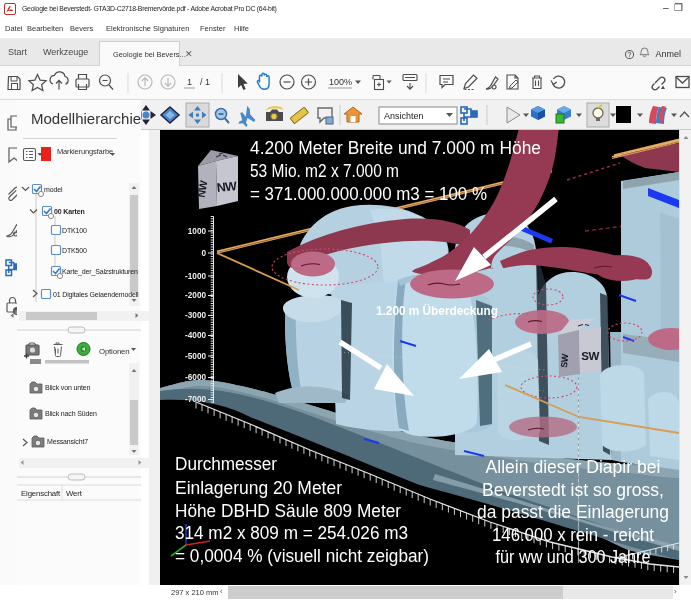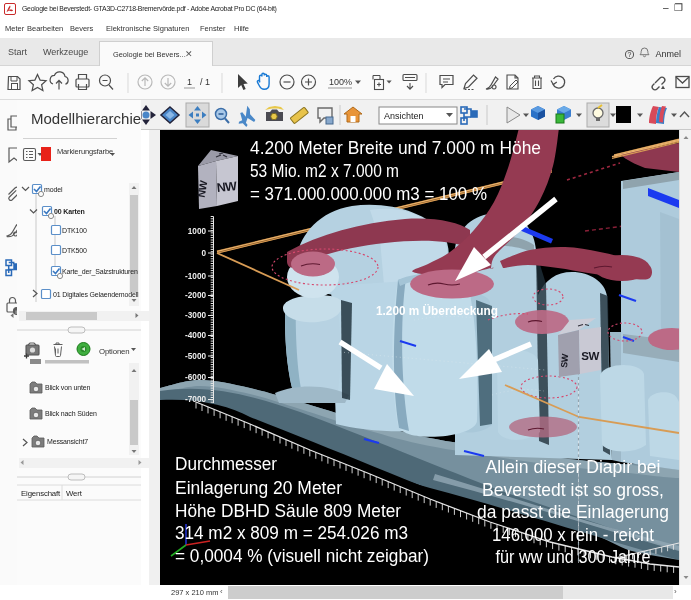--- a/index.html
+++ b/index.html
@@ -10,21 +10,21 @@
 
 #titlebar { left:0; top:0; width:691px; height:19px; background:#fff; }
 #titletext { position:absolute; left:22px; top:5px; font-size:6.9px; color:#222; letter-spacing:-0.25px; }
 #winbtns { position:absolute; right:8px; top:2px; font-size:10px; color:#333; }
 
 #menubar { left:0; top:19px; width:691px; height:19px; background:#fff; }
 .menuitem { position:absolute; top:5px; font-size:7.5px; color:#333; }
 
 #tabbar { left:0; top:38px; width:691px; height:28px; background:#e9e9e9; border-bottom:1px solid #d5d5d5;}
 .tabtxt { position:absolute; top:9px; font-size:9px; color:#4a4a4a; }
-#activetab { position:absolute; left:99px; top:3px; width:114px; height:25px; background:#fafafa;
+#activetab { position:absolute; left:99px; top:3px; width:81px; height:25px; background:#fafafa;
   border:1px solid #cfcfcf; border-bottom:none; }
 #activetab span { position:absolute; left:13px; top:8px; font-size:7.4px; color:#333; white-space:nowrap; }
 #activetab .x { left:86px; top:6px; color:#555; font-size:9px; }
 #tabright { position:absolute; right:10px; top:8px; font-size:9px; color:#333; }
 
 #toolbar1 { left:0; top:66px; width:691px; height:34px; background:#fafafa; border-bottom:1px solid #dcdcdc; }
 
 #toolbar3d { left:131px; top:100px; width:560px; height:30px; background:#f1f1f1; border-bottom:1px solid #c9c9c9; border-left:1px solid #dcdcdc;}
 
 #sidebar { left:0; top:100px; width:25px; height:485px; background:#fafafa; border-right:1px solid #e0e0e0;}
@@ -50,21 +50,21 @@
 <div id="app">
   <div class="abs" id="titlebar">
     <svg class="abs" style="left:4px;top:3px" width="14" height="13">
         <rect x="0.5" y="0.5" width="11" height="11" rx="1.5" fill="#fff" stroke="#c92a2a"></rect>
         <path d="M2.5 9 c1.5 -3.5 2.5 -5.5 3.5 -6.5 c1 0.5 0.2 3 -1.5 4.5 c2 -0.7 4 -0.5 4.5 0.5 c-0.5 1 -2.5 0.7 -4 0 c-1 0.7 -2 1.3 -2.5 1.5 z" fill="#c92a2a"></path>
       </svg>
     <div class="abs" id="titletext">Geologie bei Beverstedt- GTA3D-C2718-Bremervörde.pdf - Adobe Acrobat Pro DC (64-bit)</div>
     <div class="abs" id="winbtns">–&nbsp;&nbsp;❐</div>
   </div>
   <div class="abs" id="menubar">
-    <div class="menuitem" style="left:5px">Meter</div>
+    <div class="menuitem" style="left:5px">Datei</div>
     <div class="menuitem" style="left:27px">Bearbeiten</div>
     <div class="menuitem" style="left:70px">Bevers</div>
     <div class="menuitem" style="left:106px">Elektronische Signaturen</div>
     <div class="menuitem" style="left:200px">Fenster</div>
     <div class="menuitem" style="left:234px">Hilfe</div>
   </div>
   <div class="abs" id="tabbar">
     <div class="tabtxt" style="left:8px">Start</div>
     <div class="tabtxt" style="left:43px">Werkzeuge</div>
     <div id="activetab">

